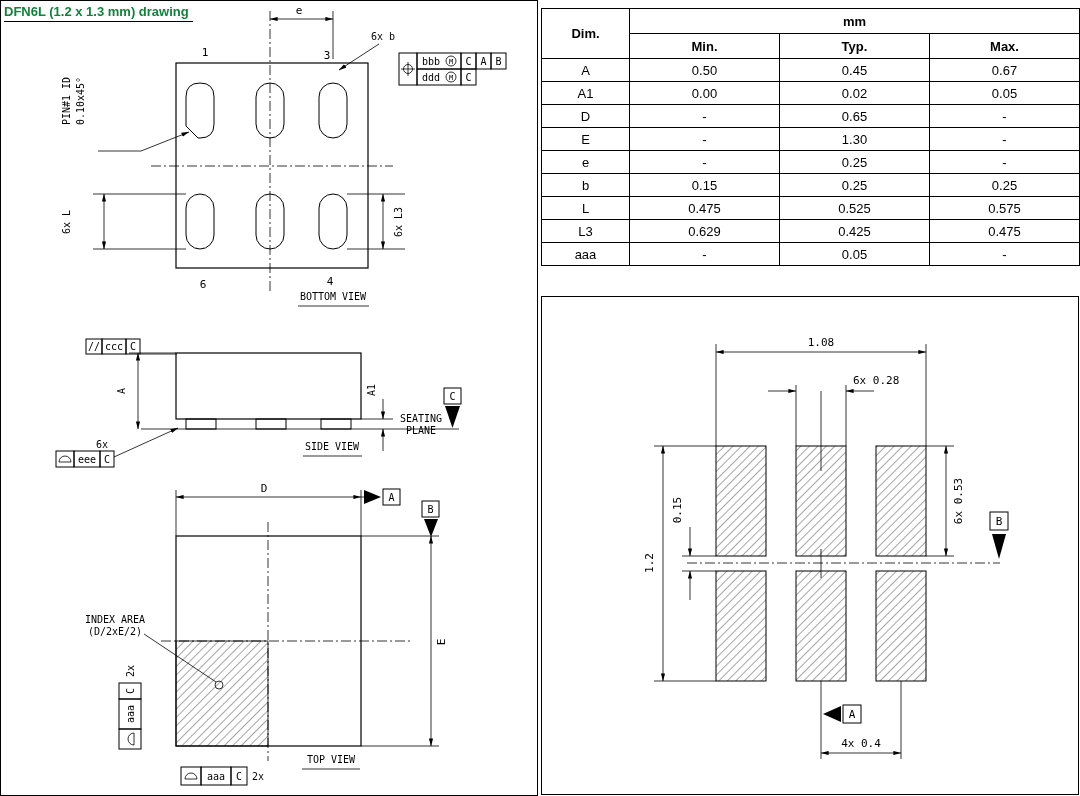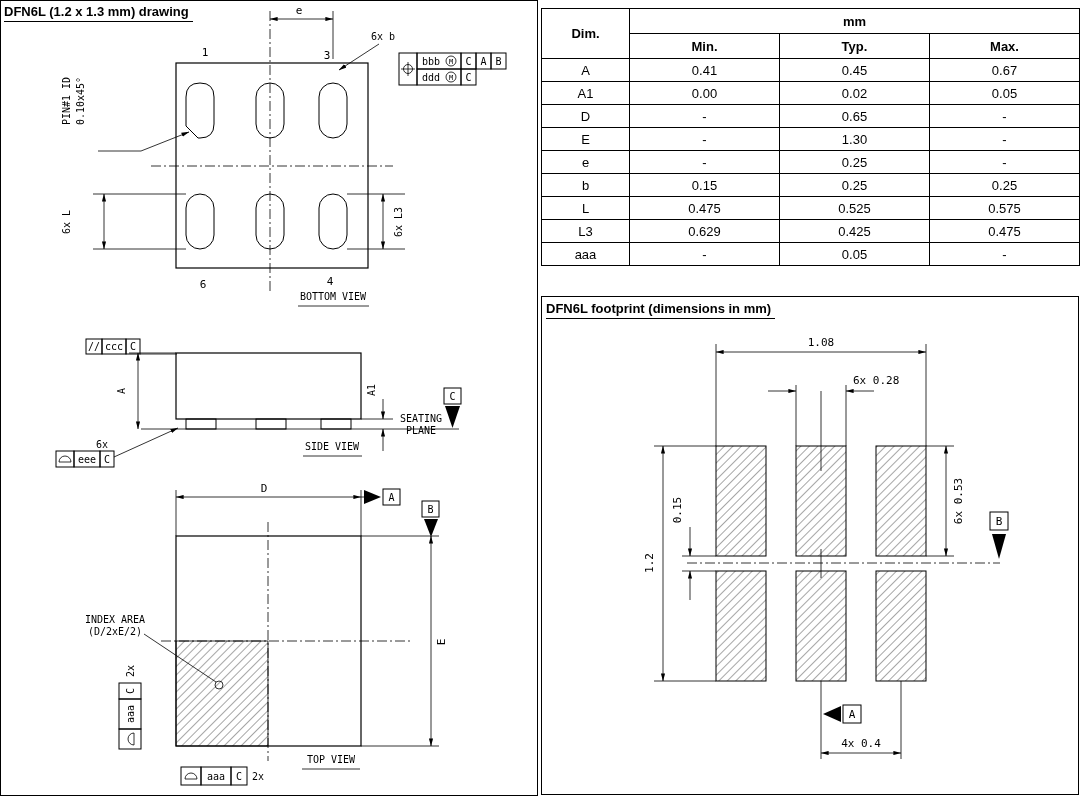--- a/index.html
+++ b/index.html
@@ -1,21 +1,21 @@
 <!DOCTYPE html>
 <html><head>
 <meta charset="utf-8">
 <style>
   html,body{margin:0;padding:0;background:#fff;}
   .page{position:relative;width:1080px;height:796px;background:#fff;overflow:hidden;
         font-family:"Liberation Sans",sans-serif;}
   .panel{position:absolute;border:1px solid #000;background:#fff;box-sizing:border-box;}
   #left-panel{left:0;top:0;width:538px;height:796px;}
   #footprint-panel{left:541px;top:296px;width:538px;height:499px;}
-  .ptitle{position:absolute;z-index:5;font:bold 13px "Liberation Sans",sans-serif;color:#000000;}
+  .ptitle{position:absolute;z-index:5;font:bold 13px "Liberation Sans",sans-serif;color:#15803d;}
   .ptitle span{display:inline-block;border-bottom:1.5px solid #000;padding:2px 4px 2px 0;}
   #left-panel .ptitle{left:3px;top:1px;}
   #footprint-panel .ptitle{left:4px;top:2px;}
   svg{position:absolute;left:0;top:0;}
   svg text{fill:#000;stroke:none;font-family:"DejaVu Sans Mono",monospace;font-size:10px;}
   svg text.big{font-size:11px;}
   svg text.tiny{font-size:7px;}
   svg .outline{stroke:#000;fill:none;stroke-width:1.2;}
   svg .pad{stroke:#000;fill:none;stroke-width:1;}
   svg .thin{stroke:#000;fill:none;stroke-width:0.8;}
@@ -251,21 +251,21 @@
         <th rowspan="2">Dim.</th>
         <th colspan="3">mm</th>
       </tr>
       <tr class="hrow">
         <th>Min.</th>
         <th>Typ.</th>
         <th>Max.</th>
       </tr>
       <tr>
             <td>A</td>
-            <td>0.41</td>
+            <td>0.50</td>
             <td>0.45</td>
             <td>0.67</td>
           </tr>
       <tr>
             <td>A1</td>
             <td>0.00</td>
             <td>0.02</td>
             <td>0.05</td>
           </tr>
       <tr>
@@ -308,23 +308,20 @@
             <td>aaa</td>
             <td>-</td>
             <td>0.05</td>
             <td>-</td>
           </tr>
     </tbody>
       </table>
   </section>
 
   <section class="panel" id="footprint-panel">
-    <div class="ptitle">
-      <span>DFN6L footprint (dimensions in mm)</span>
-    </div>
     <svg width="536" height="497" viewBox="0 0 536 497">
       <defs>
         <marker id="arrF" viewBox="0 0 10 6" refX="9.5" refY="3" markerWidth="10" markerHeight="6" orient="auto-start-reverse">
           <path d="M0,0.4 L10,3 L0,5.6 Z" fill="#000"></path>
         </marker>
         <pattern id="hatchF" patternUnits="userSpaceOnUse" width="6" height="6" patternTransform="rotate(45)">
           <line x1="0" y1="0" x2="0" y2="6" stroke="#000" stroke-width="0.7"></line>
         </pattern>
       </defs>
 

